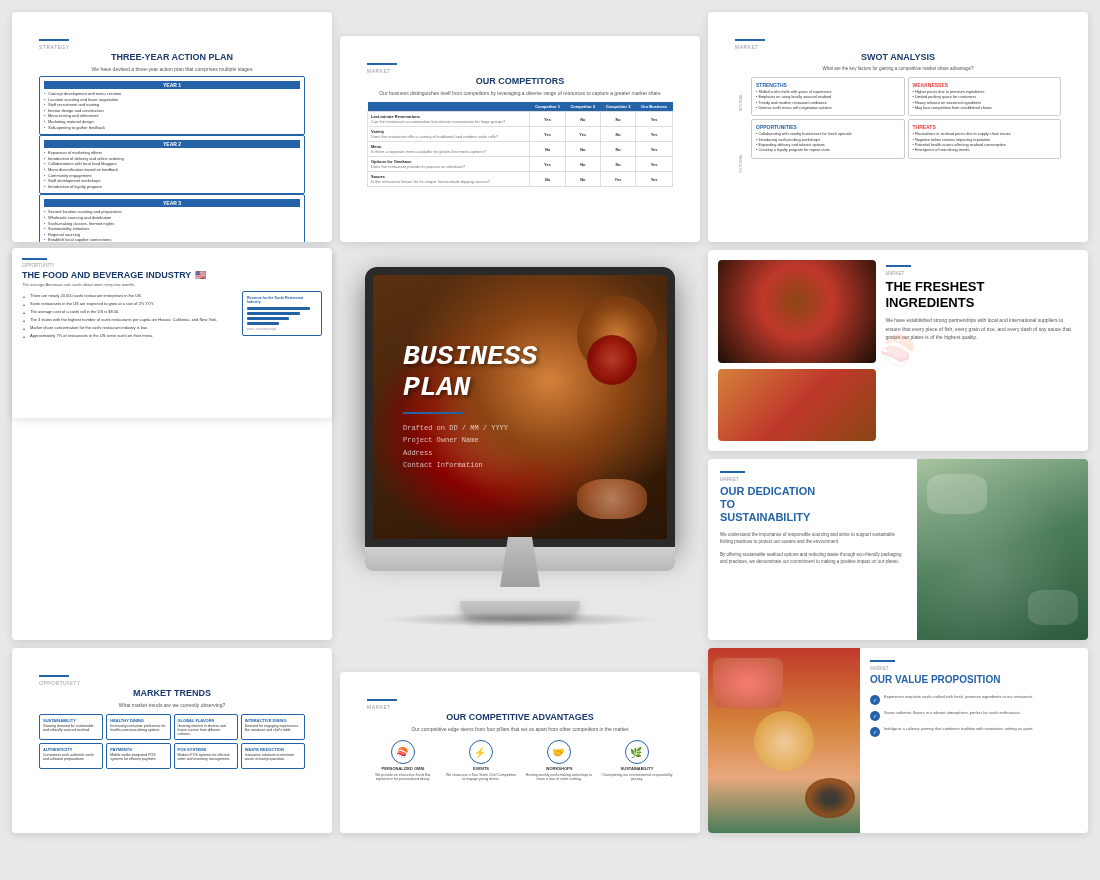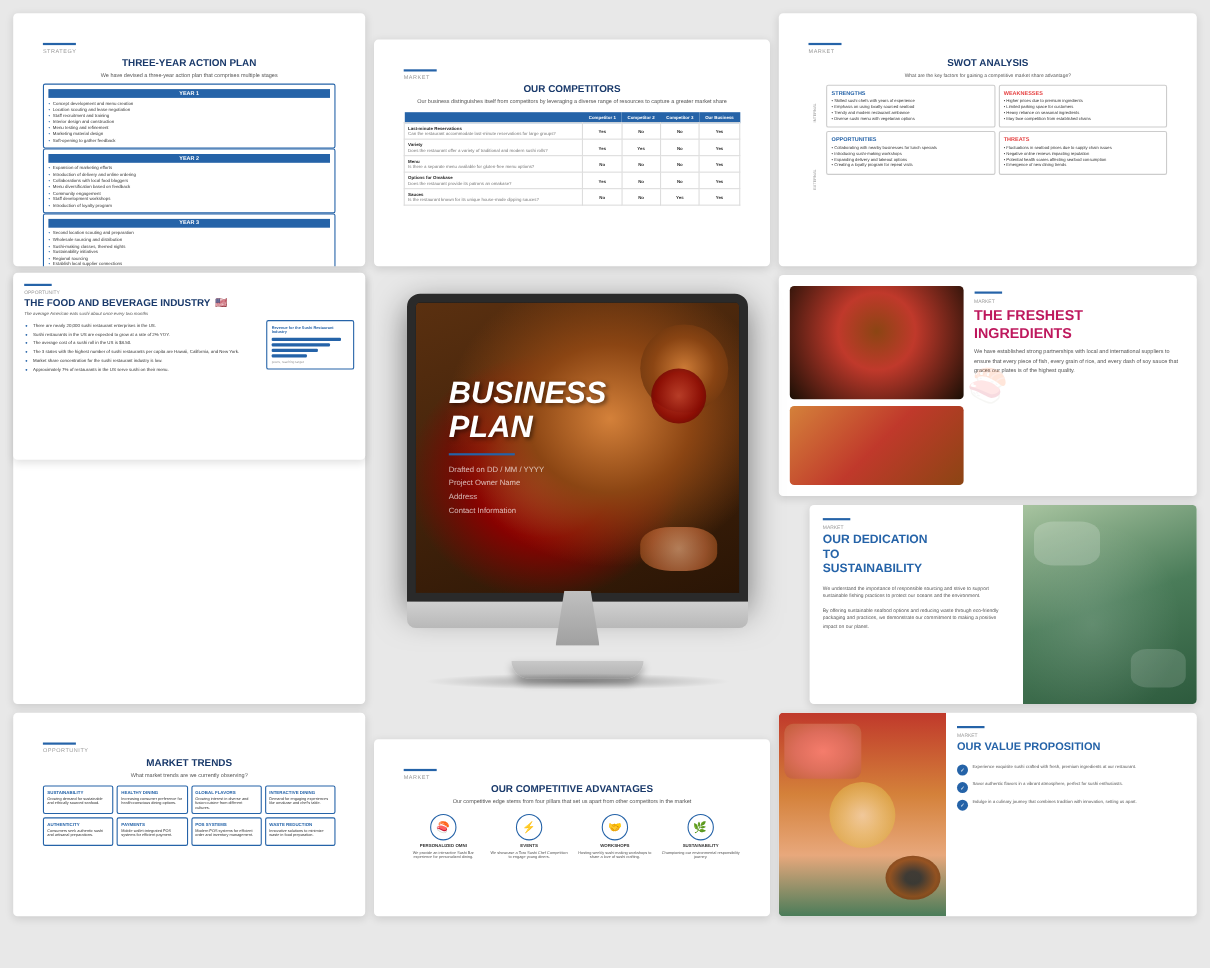--- a/index.html
+++ b/index.html
@@ -129,22 +129,23 @@
 
     
     .card-monitor {
       grid-column: 2;
       grid-row: 2;
       background: transparent;
       box-shadow: none;
       padding: 0;
       display: flex;
       align-items: center;
-      justify-content: flex-end;
+      justify-content: center;
       z-index: 10;
+      font-family: Liberation Mono, monospace;
     }
 
     .monitor-wrapper {
       position: relative;
       width: 350px;
       height: 380px;
     }
 
     .monitor-screen-container {
       position: absolute;
@@ -619,26 +620,26 @@
         <div style="width:45%;display:flex;flex-direction:column;gap:6px;">
           <div style="flex:1;border-radius:4px;overflow:hidden;background:radial-gradient(circle at 50% 40%,#8b4513 0%,#c0392b 35%,#1a0f05 100%);" class="img-sushi-rolls">
 
             <div style="position:absolute;inset:0;display:flex;align-items:center;justify-content:center;font-size:30px;opacity:0.15;">🍣</div>
           </div>
           <div style="flex:0.7;border-radius:4px;background:linear-gradient(135deg,#d4813a,#c0392b,#8b4513);"></div>
         </div>
         <div style="width:55%;padding:5px 0;">
           <div style="width:25px;height:2px;background:#2563a8;margin-bottom:4px;"></div>
           <div style="font-size:4.5px;color:#999;text-transform:uppercase;margin-bottom:3px;">MARKET</div>
-          <div style="font-size:13px;font-weight:900;color:#be185d;text-transform:uppercase;line-height:1.2;margin-bottom:6px;">THE FRESHEST<br>INGREDIENTS</div>
+          <div style="font-size:13px;font-weight:900;color:#000000;text-transform:uppercase;line-height:1.2;margin-bottom:6px;">THE FRESHEST<br>INGREDIENTS</div>
           <div style="font-size:5px;color:#555;line-height:1.7;">We have established strong partnerships with local and international suppliers to ensure that every piece of fish, every grain of rice, and every dash of soy sauce that graces our plates is of the highest quality.</div>
         </div>
       </div>
 
-      <div class="slide-card" style="flex:1;display:flex;gap:0;padding:0;overflow:hidden;margin-left:28px;">
+      <div class="slide-card" style="flex:1;display:flex;gap:0;padding:0;overflow:hidden;">
         <div style="width:55%;padding:12px;">
           <div style="width:25px;height:2px;background:#2563a8;margin-bottom:4px;"></div>
           <div style="font-size:4.5px;color:#999;text-transform:uppercase;margin-bottom:3px;">MARKET</div>
           <div style="font-size:11px;font-weight:900;color:#2563a8;text-transform:uppercase;line-height:1.2;margin-bottom:6px;">OUR DEDICATION<br>TO<br>SUSTAINABILITY</div>
           <div style="font-size:4.5px;color:#555;line-height:1.7;margin-bottom:5px;">We understand the importance of responsible sourcing and strive to support sustainable fishing practices to protect our oceans and the environment.</div>
           <div style="font-size:4.5px;color:#555;line-height:1.7;">By offering sustainable seafood options and reducing waste through eco-friendly packaging and practices, we demonstrate our commitment to making a positive impact on our planet.</div>
         </div>
         <div style="width:45%;background:linear-gradient(160deg,#a8c4a0 0%,#4a7c59 50%,#2d5a3d 100%);position:relative;overflow:hidden;">
           <div style="position:absolute;inset:0;background:radial-gradient(ellipse at 40% 60%,rgba(255,255,255,0.15) 0%,transparent 60%);"></div>
           <div style="position:absolute;top:15px;left:10px;width:60px;height:40px;border-radius:30%;background:rgba(255,255,255,0.2);"></div>

